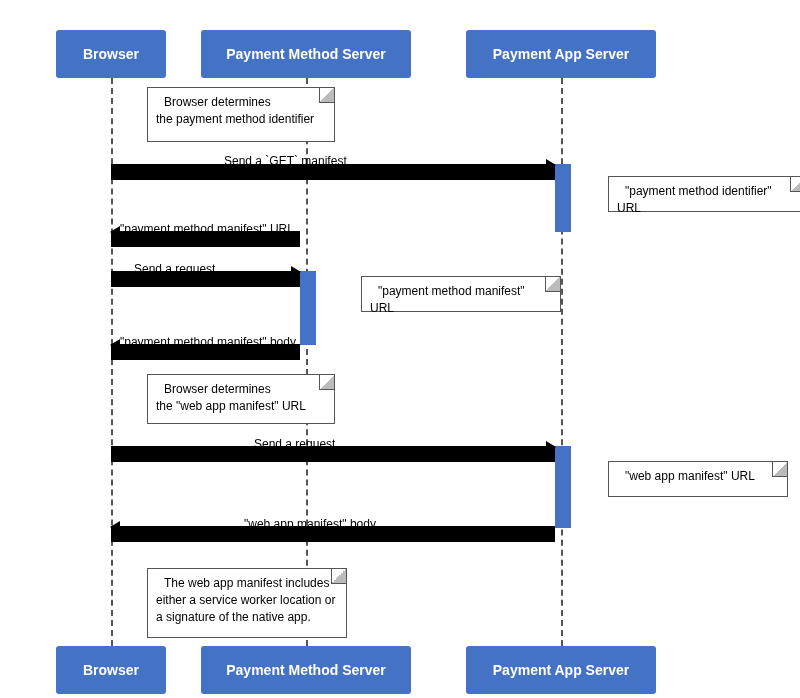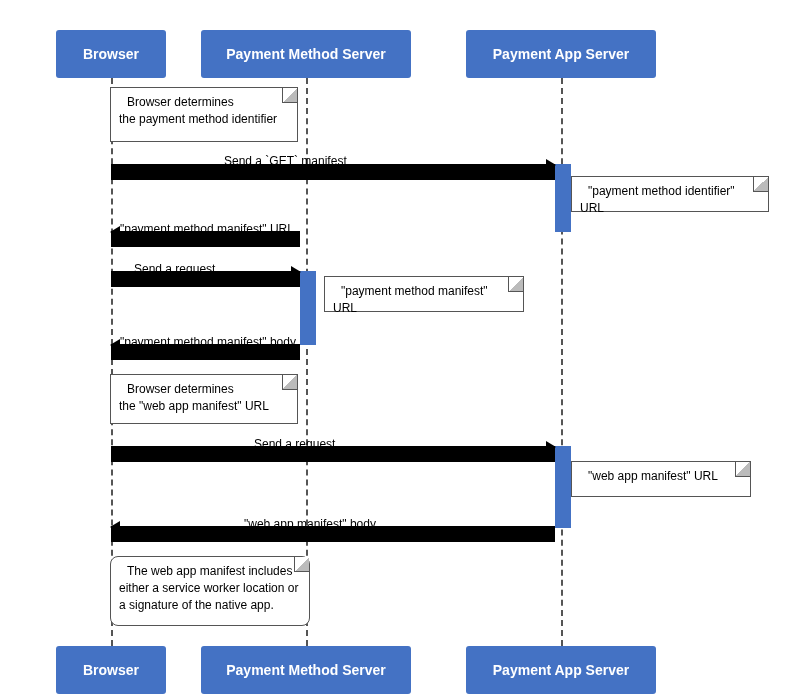--- a/index.html
+++ b/index.html
@@ -82,20 +82,21 @@
     }
 
     
     .note-box {
       position: absolute;
       background: #fff;
       border: 1px solid #555;
       padding: 6px 8px;
       font-size: 12px;
       line-height: 1.4;
+      margin-left: 37px;
     }
     .note-box::after {
       content: '';
       position: absolute;
       top: 0;
       right: 0;
       width: 14px;
       height: 14px;
       background: linear-gradient(135deg, #fff 50%, #bbb 50%);
       border-left: 1px solid #555;
@@ -175,17 +176,17 @@
   <div class="arrow-line" style="left:95px; top:430px; width:444px;"></div>
   <div class="arrow-label" style="left:230px; top:413px;">Send a request</div>
 
   <div class="note-box" style="left:555px; top:445px; width:180px; height:36px;">
     <span>"web app manifest" URL</span>
   </div>
 
   <div class="arrow-line arrow-left" style="left:95px; top:510px; width:444px;"></div>
   <div class="arrow-label" style="left:220px; top:493px;">"web app manifest" body</div>
 
-  <div class="note-box" style="left:94px; top:540px; width:200px; height:70px;border-radius:8px;">
+  <div class="note-box" style="left:94px; top:552px; width:200px; height:70px;">
     <span>The web app manifest includes<br>either a service worker location or<br>a signature of the native app.</span>
   </div>
 
 </div>
 
 </body></html>

